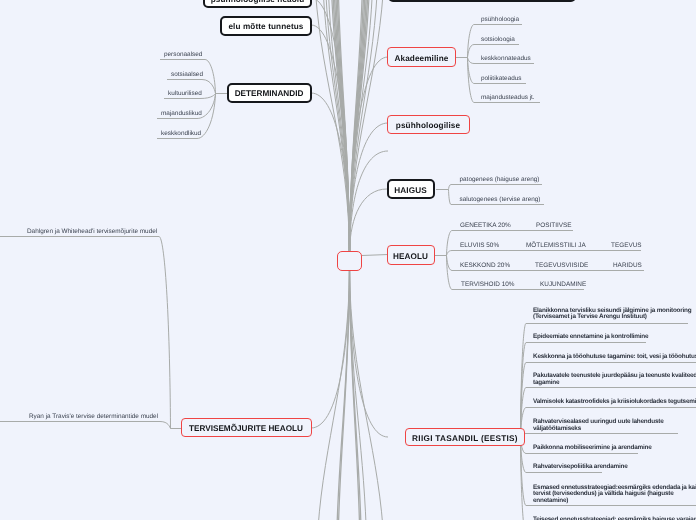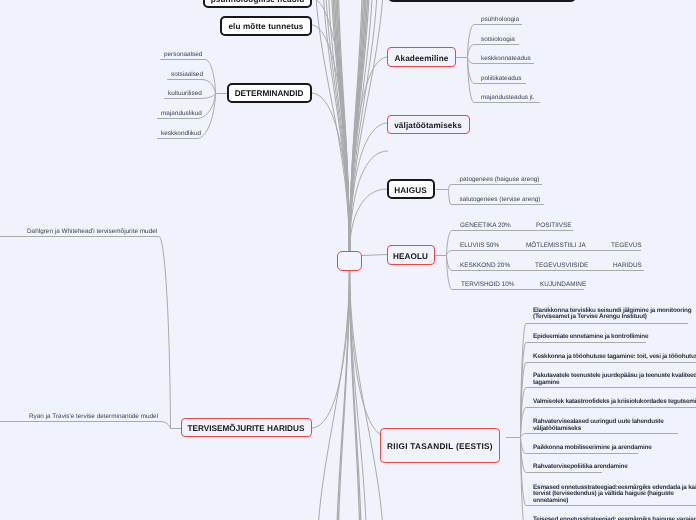--- a/index.html
+++ b/index.html
@@ -109,41 +109,41 @@
 
   <div class="node thick" style="left:220px;top:16px;width:92px;height:19.5px;">
     <span>elu mõtte tunnetus</span>
   </div>
 
   <div class="node thick" style="left:226.5px;top:82.5px;width:85px;height:20px;letter-spacing:0px;">
     <span>DETERMINANDID</span>
   </div>
 
   <div class="node" style="left:180.5px;top:417.5px;width:131px;height:19.5px;letter-spacing:0px;">
-    <span>TERVISEMÕJURITE HARIDUS</span>
+    <span>TERVISEMÕJURITE HEAOLU</span>
   </div>
 
   <div class="node" style="left:387px;top:47px;width:69px;height:20px;">
     <span>Akadeemiline</span>
   </div>
 
   <div class="node" style="left:386.5px;top:114.5px;width:83px;height:19.5px;">
-    <span>väljatöötamiseks</span>
+    <span>psühholoogilise</span>
   </div>
 
 
   <div class="node thick" style="left:386.5px;top:179px;width:48px;height:20px;">
     <span>HAIGUS</span>
   </div>
 
   <div class="node" style="left:386.5px;top:245px;width:48px;height:20px;justify-content:center;">
     <span>HEAOLU</span>
   </div>
 
-  <div class="node" style="left:380px;top:428px;width:120px;height:35px;letter-spacing:0.3px;">
+  <div class="node" style="left:405px;top:428px;width:120px;height:18px;letter-spacing:0.3px;">
     <span>RIIGI TASANDIL (EESTIS)</span>
   </div>
 
   <div id="leaves">
       <div class="leaf" style="left: 164px; top: 49.9px;">personaalsed</div>
       <div class="leaf" style="left: 171px; top: 69.9px;">sotsiaalsed</div>
       <div class="leaf" style="left: 168px; top: 88.9px;">kultuurilised</div>
       <div class="leaf" style="left: 161px; top: 108.9px;">majanduslikud</div>
       <div class="leaf" style="left: 161px; top: 128.9px;">keskkondlikud</div>
       <div class="leaf" style="left: 27px; top: 226.9px;">Dahlgren ja Whitehead'i tervisemõjurite mudel</div>

